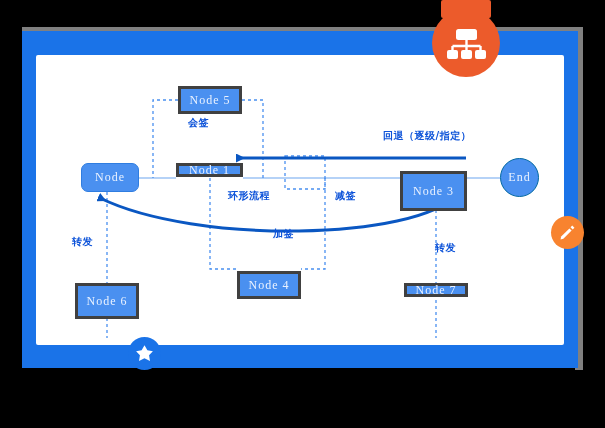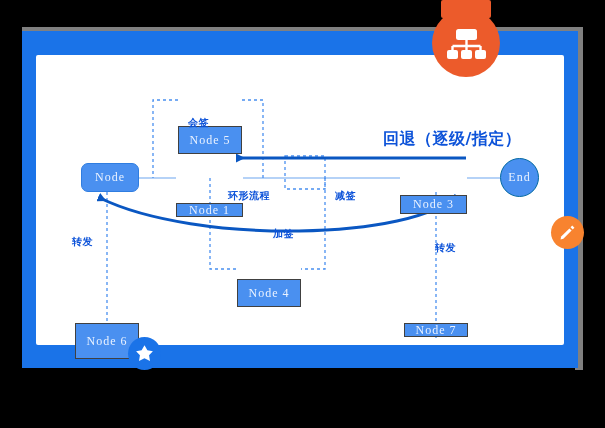--- a/index.html
+++ b/index.html
@@ -21,29 +21,29 @@
 
   
   svg.diagram{position:absolute;left:0;top:0;}
 
   
   .node{position:absolute;background:#4a90f0;color:#eaf2ff;
         font-family:"Liberation Serif","DejaVu Serif",serif;
         font-size:12px;letter-spacing:1px;
         display:flex;align-items:center;justify-content:center;
         box-sizing:border-box;white-space:nowrap;}
-  .node.plain{border:1px solid #404040;margin-top:40px;}
+  .node.plain{border:3px solid #404040;}
   .node.start{border-radius:7px;border:1px solid #2f7de0;}
   .node.endc{border-radius:50%;border:1px solid #0369a1;}
 
   
   .cnlabel{position:absolute;color:#0d53d9;font-weight:bold;font-size:10px;
            white-space:nowrap;letter-spacing:0.5px;
            font-family:"DejaVu Sans","Liberation Sans",sans-serif;}
-  .cnlabel.big{font-size:16px;}
+  .cnlabel.big{font-size:10px;}
 
   
   .badge-top{position:absolute;left:432px;top:9px;width:68px;height:68px;
              border-radius:50%;background:#ec5b2b;}
   .badge-top .tab{position:absolute;left:9px;top:-9px;width:50px;height:18px;
              background:#ec5b2b;border-radius:2px;}
   .badge-pencil{position:absolute;left:551px;top:216px;width:33px;height:33px;
              border-radius:50%;background:#f8832f;display:flex;align-items:center;
              justify-content:center;}
   .badge-star{position:absolute;left:128px;top:337px;width:33px;height:33px;
@@ -95,27 +95,27 @@
 
       <line x1="430" y1="103" x2="202" y2="103" stroke="#0a57c2" stroke-width="3" marker-end="url(#ah)"></line>
 
       <path d="M420,140 C380,185 160,190 64,143" stroke="#0a57c2" stroke-width="3" fill="none" marker-end="url(#ah)"></path>
     </svg>
 
     <div class="node start" style="left:45px;top:108px;width:58px;height:29px;">Node</div>
 
     <div class="node plain" style="left:140px;top:108px;width:67px;height:14px;">Node 1</div>
 
-    <div class="node plain" style="left:364px;top:100px;width:67px;height:19px;">Node 3</div>
+    <div class="node plain" style="left:364px;top:116px;width:67px;height:40px;">Node 3</div>
 
     <div class="node endc" style="left:464px;top:103px;width:39px;height:39px;">End</div>
 
     <div class="node plain" style="left:142px;top:31px;width:64px;height:28px;">Node 5</div>
 
-    <div class="node plain" style="left:201px;top:184px;width:64px;height:28px;">Node 4</div>
+    <div class="node plain" style="left:201px;top:216px;width:64px;height:28px;">Node 4</div>
 
     <div class="node plain" style="left:39px;top:228px;width:64px;height:36px;">Node 6</div>
 
     <div class="node plain" style="left:368px;top:228px;width:64px;height:14px;">Node 7</div>
 
     <div class="cnlabel" style="left:152px;top:61px;">会签</div>
 
     <div class="cnlabel big" style="left:347px;top:74px;">回退（逐级/指定）</div>
 
     <div class="cnlabel" style="left:192px;top:134px;">环形流程</div>

